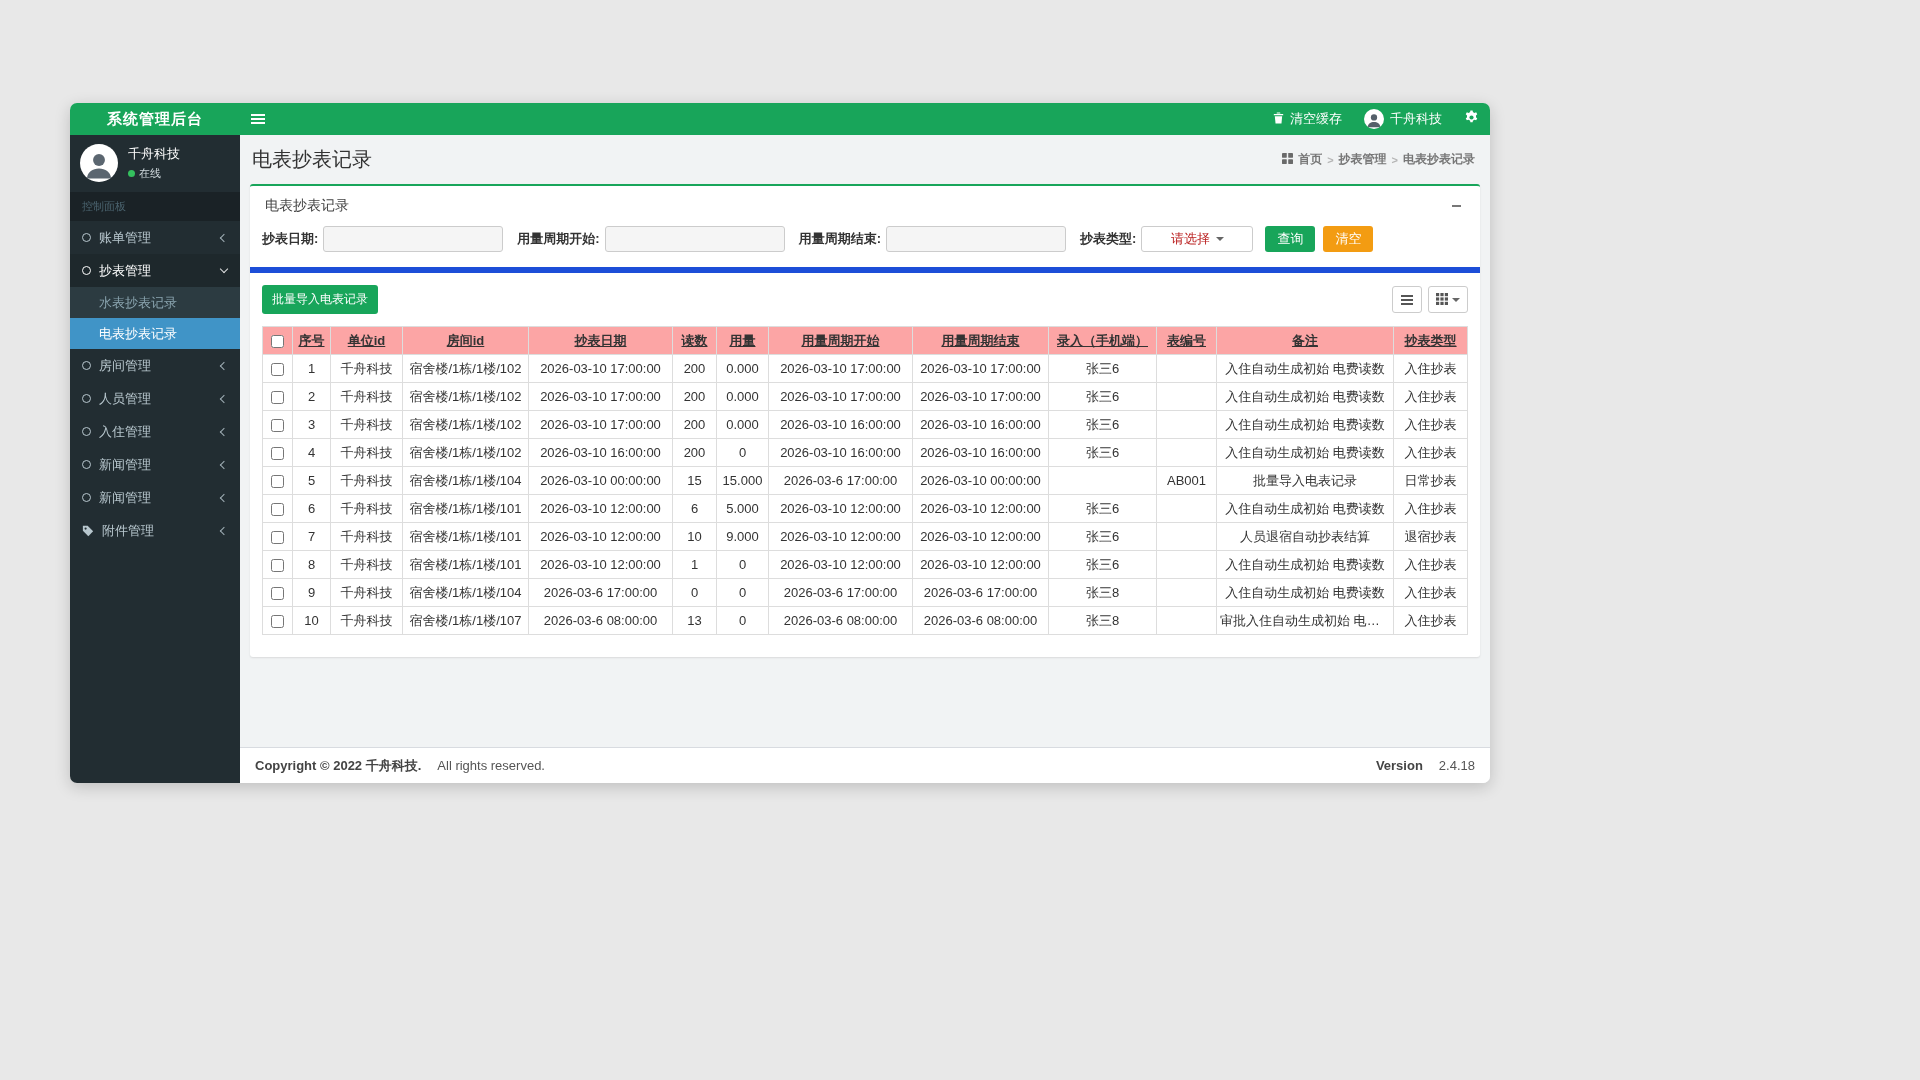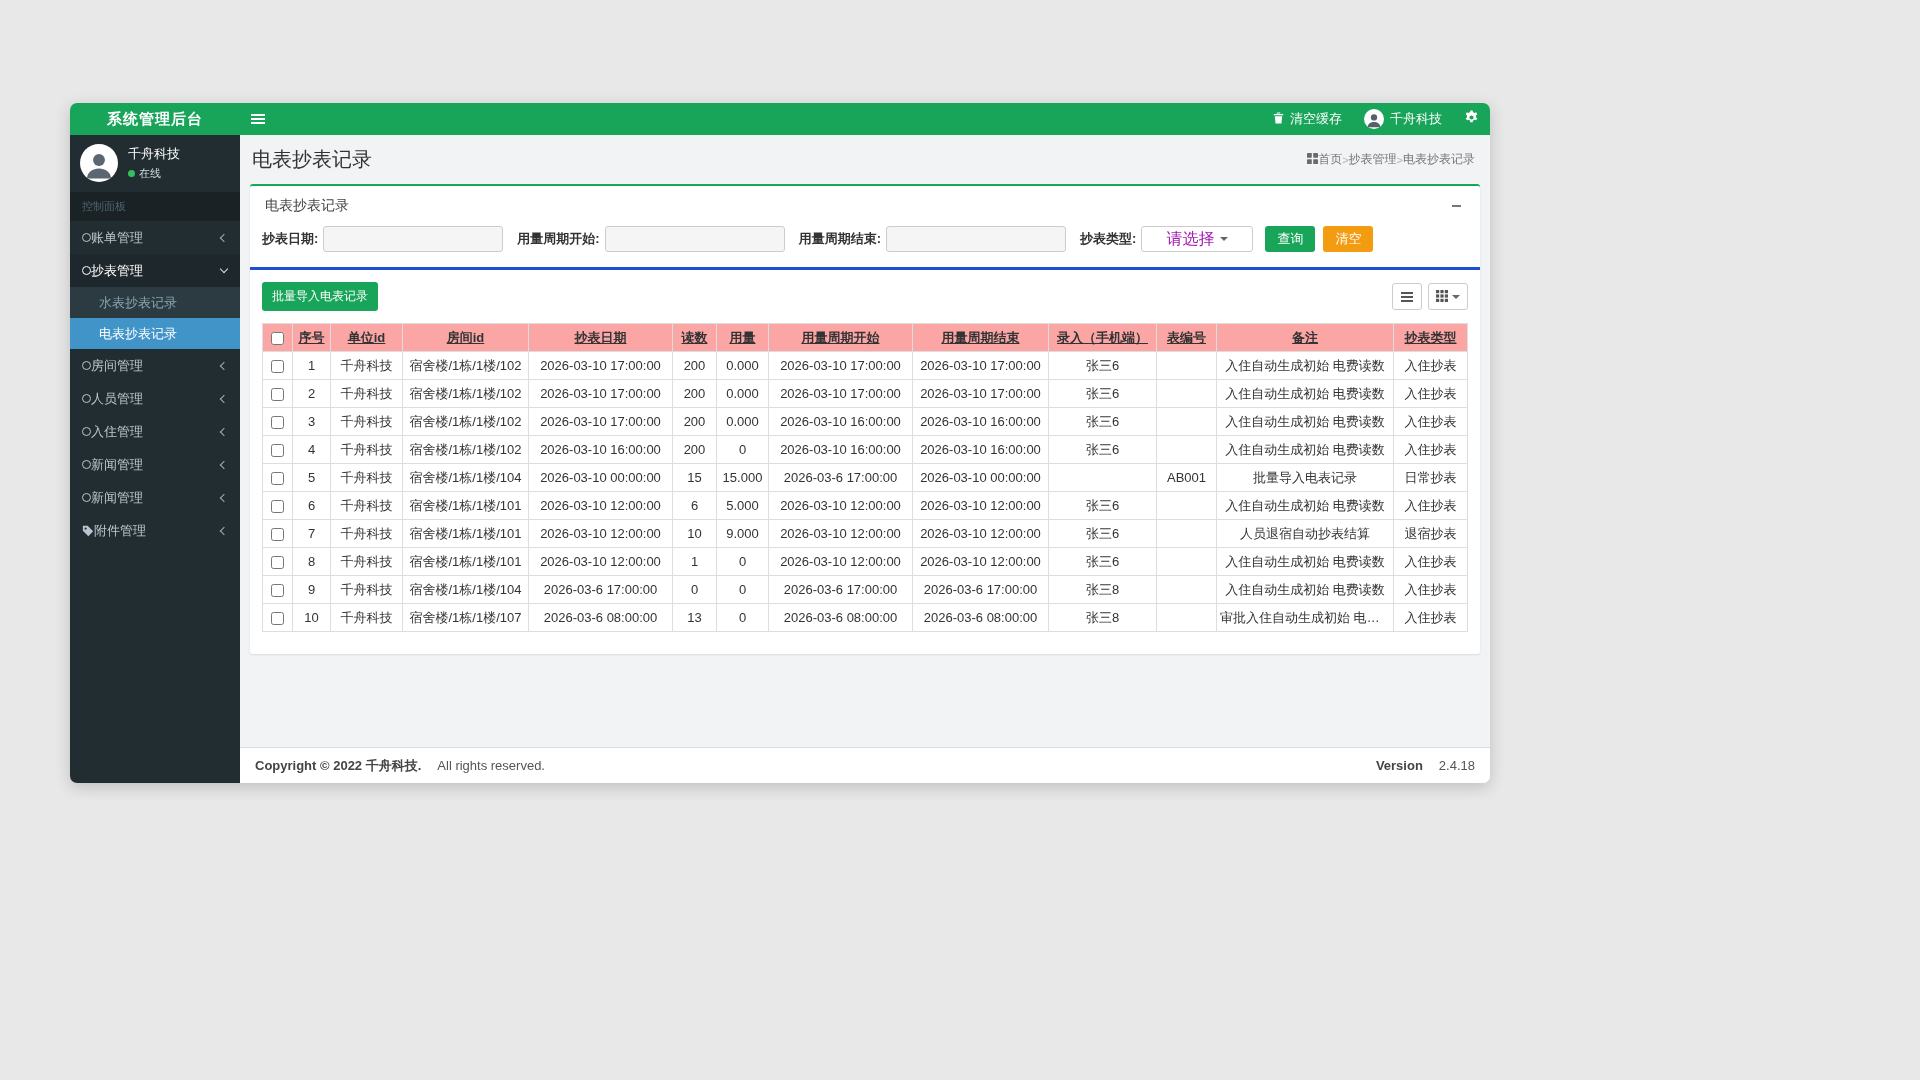--- a/index.html
+++ b/index.html
@@ -24,47 +24,47 @@
   .avatar-sm { width: 20px; height: 20px; border-radius: 50%; background: #fff; overflow: hidden; display: flex; align-items: flex-end; justify-content: center; flex: none; }
   
   .sidebar { position: absolute; top: 32px; left: 0; bottom: 0; width: 170px; background: #222d32; }
   .user-panel { display: flex; align-items: center; gap: 10px; padding: 9px 10px 10px; }
   .avatar-lg { width: 38px; height: 38px; border-radius: 50%; background: #fff; overflow: hidden; display: flex; align-items: flex-end; justify-content: center; flex: none; }
   .u-name { color: #fff; font-size: 13px; margin-bottom: 3px; }
   .u-status { color: #cfd8dc; font-size: 11px; display: flex; align-items: center; gap: 4px; }
   .dot { width: 7px; height: 7px; border-radius: 50%; background: #34c05e; display: inline-block; }
   .side-section { background: #1a2226; color: #4b646f; font-size: 11px; padding: 7px 12px; }
   .side-menu { list-style: none; margin: 0; padding: 0; font-size: 13px; }
-  .m-item { display: flex; align-items: center; height: 33px; padding: 0 13px 0 12px; color: #b8c7ce; cursor: pointer; }
+  .m-item { display: flex; align-items: center; gap: 8px; height: 33px; padding: 0 13px 0 12px; color: #b8c7ce; cursor: pointer; }
   .m-item.open { background: #1e282c; color: #fff; }
   .m-ic.ring { width: 9px; height: 9px; border: 1.5px solid currentColor; border-radius: 50%; flex: none; }
   .m-ic.tag { display: flex; flex: none; }
   .m-label { flex: 1; }
   .chev { width: 6px; height: 6px; border-right: 1.5px solid currentColor; border-bottom: 1.5px solid currentColor; flex: none; opacity: .85; }
   .chev.left { transform: rotate(135deg); }
   .chev.down { transform: rotate(45deg); margin-top: -3px; }
   .submenu { list-style: none; margin: 0; padding: 0; background: #2c3b41; }
   .s-item { height: 31px; display: flex; align-items: center; padding: 0 12px 0 29px; color: #8aa4af; cursor: pointer; }
   .s-item.active { background: #4094c7; color: #fff; }
   
   .content { position: absolute; left: 170px; top: 32px; right: 0; bottom: 36px; overflow: hidden; }
   .content-header { display: flex; align-items: center; justify-content: space-between; padding: 11px 15px 11px 12px; }
   .page-title { font-size: 20px; color: #333; font-weight: normal; margin: 0; }
-  .breadcrumb { display: flex; align-items: center; font-size: 12px; color: #777; }
+  .breadcrumb { display: flex; align-items: center; gap: 5px; font-size: 12px; color: #777; font-weight: bold; }
   .breadcrumb .bc-link { color: #777; cursor: pointer; }
   .crumb-sep { color: #b5b5b5; font-size: 11px; }
   .box { margin: 0 10px; background: #fff; border-top: 2px solid #18a55a; border-radius: 3px; box-shadow: 0 1px 2px rgba(0,0,0,.1); }
   .box-header { display: flex; align-items: center; justify-content: space-between; padding: 11px 15px 8px; font-size: 14px; color: #444; }
   .collapse-btn { width: 18px; height: 18px; display: flex; align-items: center; justify-content: center; cursor: pointer; }
   .minus { width: 9px; height: 2px; background: #777; display: block; }
-  .filter-row { display: flex; align-items: center; padding: 3px 12px 15px; border-bottom: 3px solid #1d4ed8; }
+  .filter-row { display: flex; align-items: center; padding: 3px 12px 15px; border-bottom: 6px solid #1d4ed8; }
   .fgroup { display: flex; align-items: center; gap: 5px; margin-right: 14px; }
   .flabel { font-weight: bold; font-size: 13px; color: #333; white-space: nowrap; }
   .f-input { width: 180px; height: 26px; border: 1px solid #ccc; border-radius: 3px; background: #f5f5f5; padding: 0 6px; font-size: 13px; font-family: inherit; }
-  .select { width: 112px; height: 26px; border: 1px solid #ccc; border-radius: 3px; background: #fff; display: flex; align-items: center; justify-content: center; gap: 6px; font-size: 16px; color: #a21caf; cursor: pointer; }
+  .select { width: 112px; height: 26px; border: 1px solid #ccc; border-radius: 3px; background: #fff; display: flex; align-items: center; justify-content: center; gap: 6px; font-size: 13px; color: #b91c1c; cursor: pointer; }
   .caret { width: 0; height: 0; border-left: 4px solid transparent; border-right: 4px solid transparent; border-top: 4px solid #666; }
   .btn { height: 26px; padding: 0 12px; border: none; border-radius: 3px; color: #fff; font-size: 13px; cursor: pointer; font-family: inherit; }
   .btn.green { background: #18a55a; margin-left: 12px; }
   .btn.orange { background: #f39c12; margin-left: 8px; }
   .box-body { padding: 12px 12px 22px; }
   .toolbar { display: flex; align-items: center; justify-content: space-between; margin-bottom: 12px; }
   .btn-import { background: #18a55a; color: #fff; border: none; border-radius: 3px; font-size: 12px; padding: 6px 10px; cursor: pointer; font-family: inherit; }
   .view-group { display: flex; gap: 6px; }
   .icon-btn { min-width: 30px; height: 27px; border: 1px solid #ccc; background: #fff; border-radius: 3px; display: flex; align-items: center; justify-content: center; gap: 4px; cursor: pointer; padding: 0 7px; color: #555; }
   .bars i { display: block; width: 12px; height: 2px; background: #555; margin: 2px 0; }

